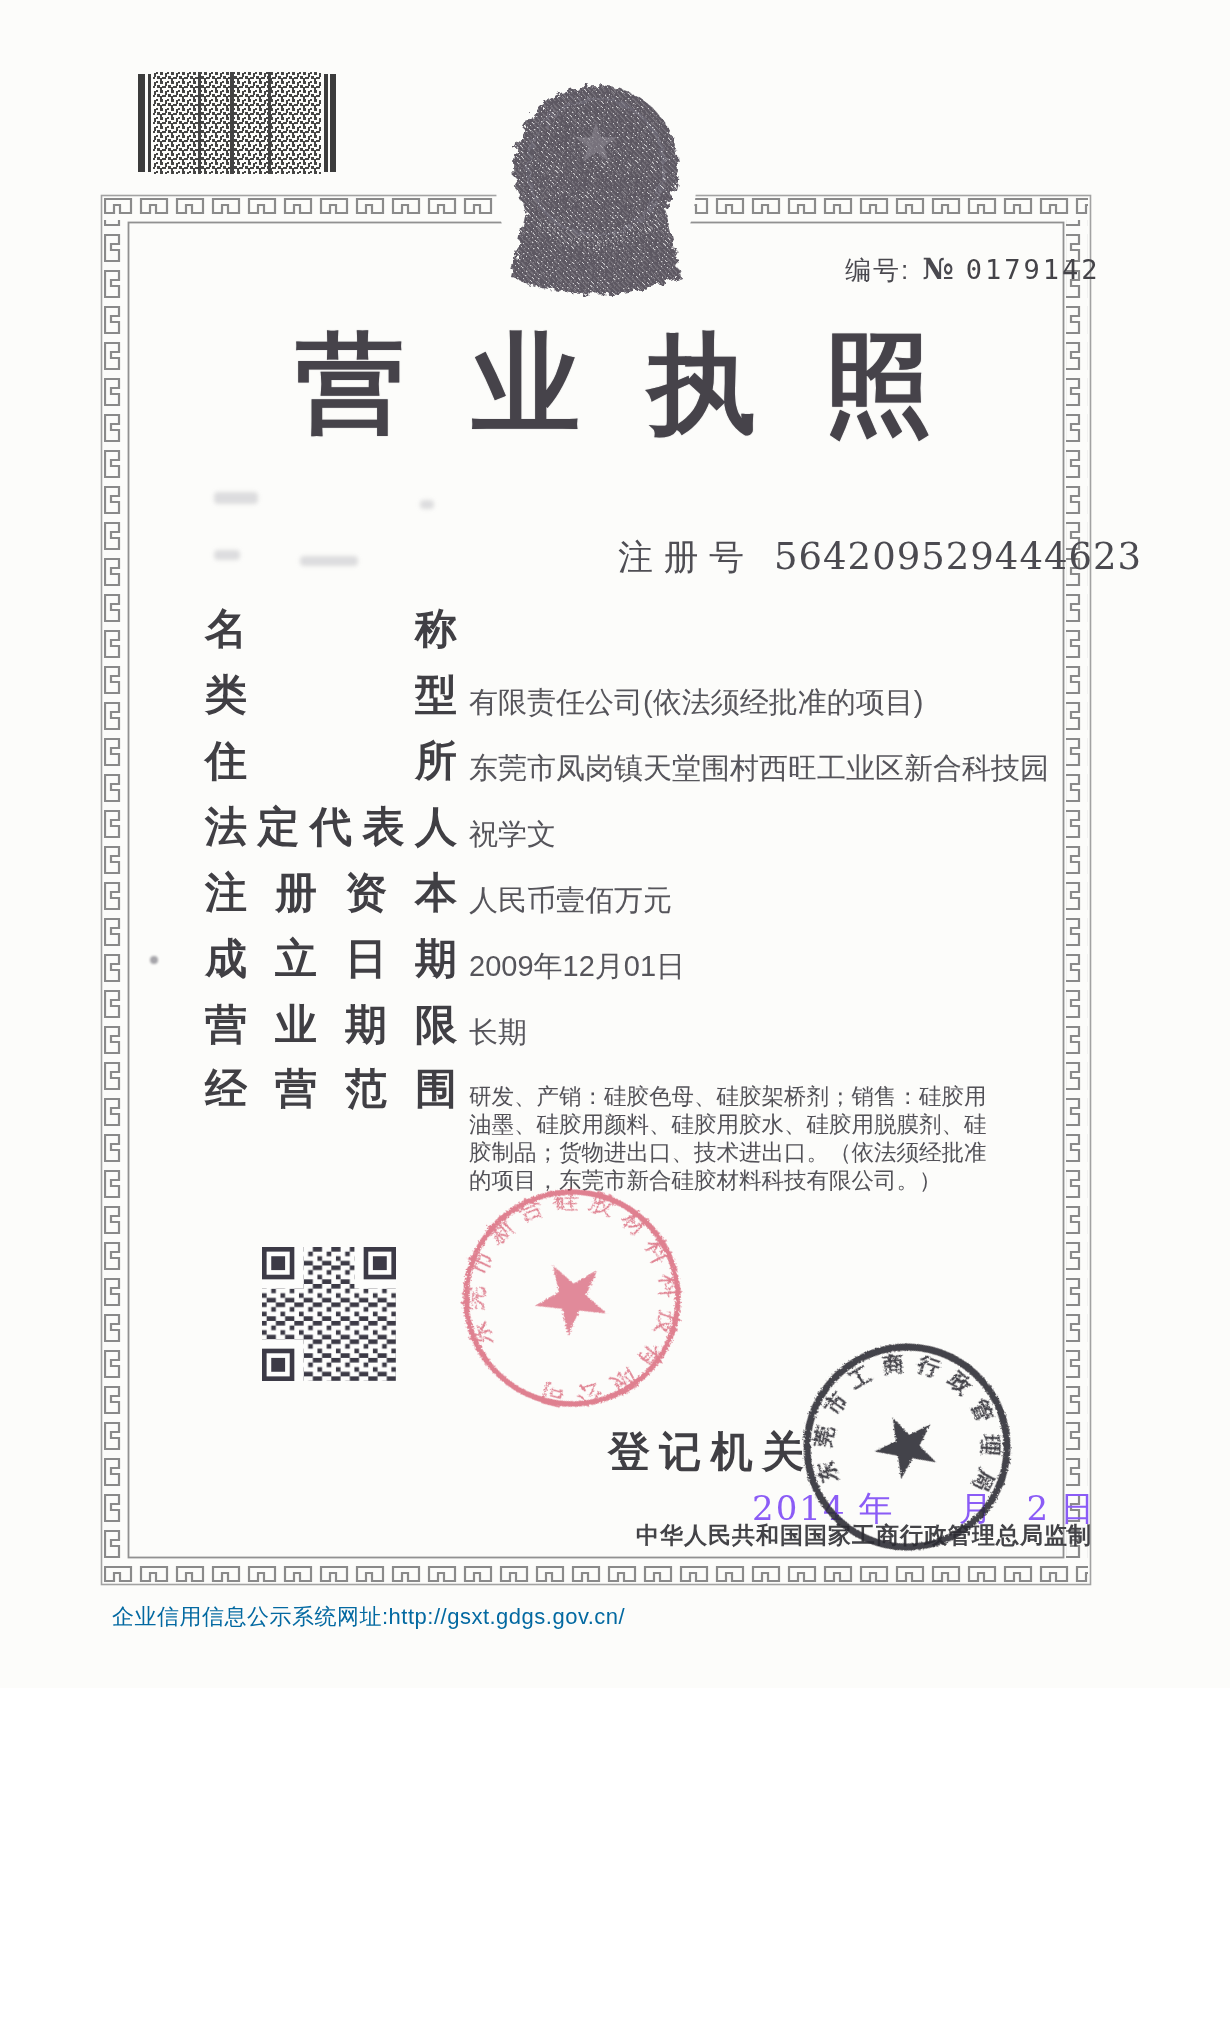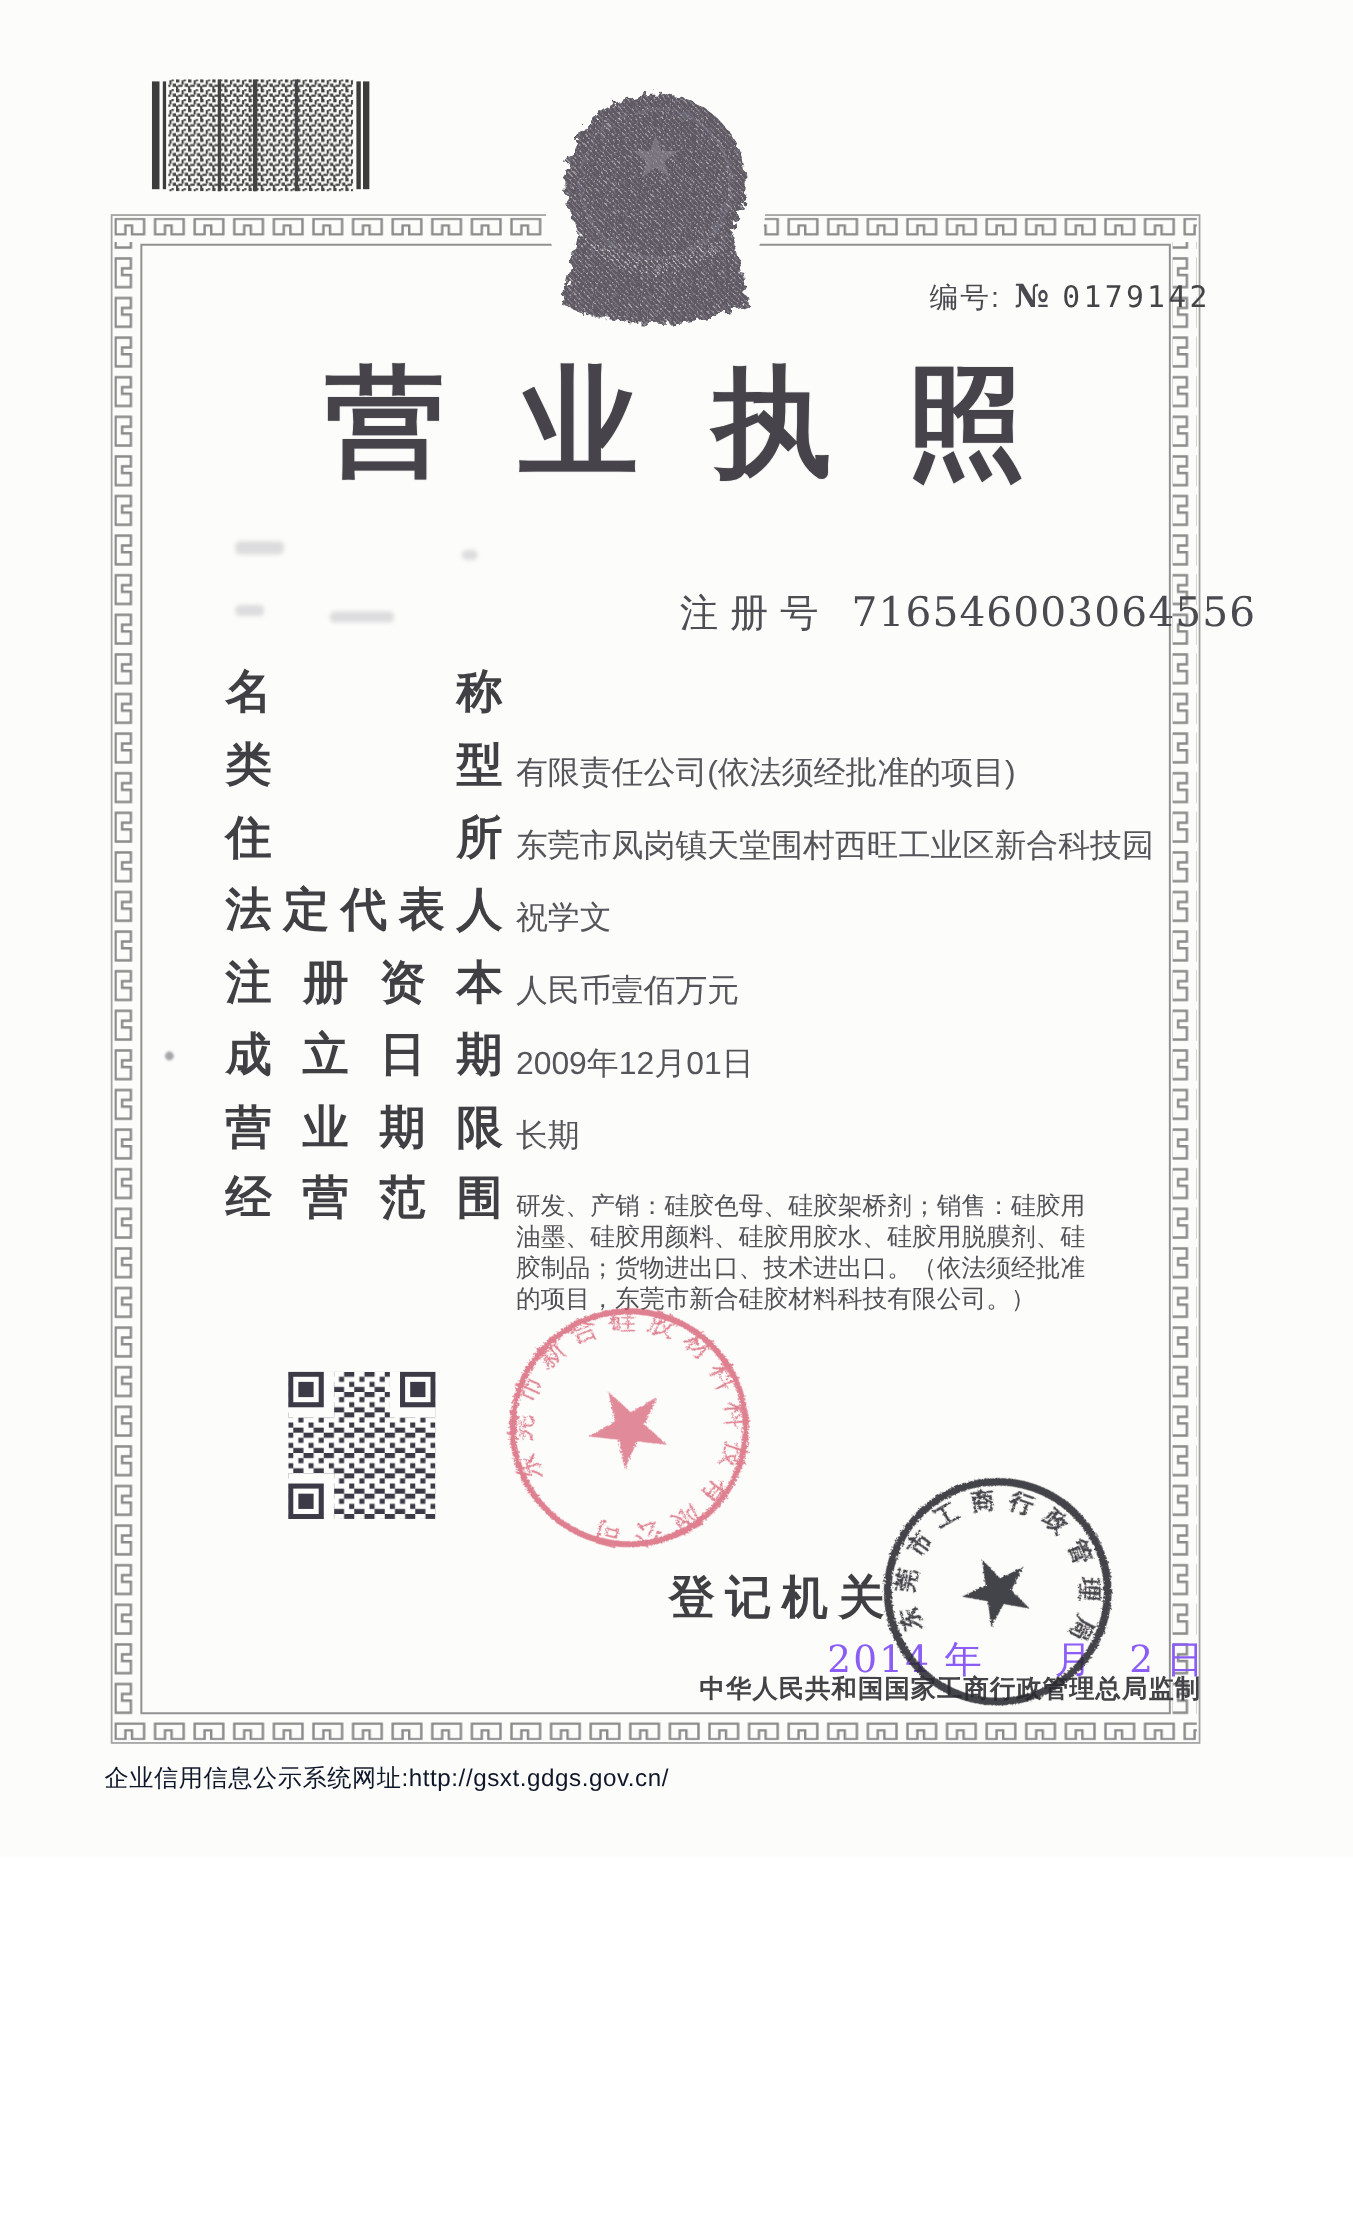--- a/index.html
+++ b/index.html
@@ -37,21 +37,21 @@
   .dateline .yr{font-family:"DejaVu Serif",serif;letter-spacing:2px;}
   .dateline .u1{margin-left:12px;}
   .dateline .u2{margin-left:66px;}
   .dateline .dd{margin-left:34px;font-family:"DejaVu Serif",serif;}
   .dateline .u3{margin-left:12px;}
 
   .qr{position:absolute;left:262px;top:1247px;}
   .seal-red{position:absolute;left:456px;top:1182px;z-index:3;}
   .seal-black{position:absolute;left:796px;top:1336px;z-index:4;}
 
-  .footer-left{position:absolute;left:95px;top:1602px;font-size:22px;color:#0f172a;letter-spacing:.5px;}
+  .footer-left{position:absolute;left:112px;top:1602px;font-size:22px;color:#0369a1;letter-spacing:.5px;}
   .footer-right{position:absolute;right:138px;top:1520px;font-size:23px;font-weight:600;letter-spacing:1px;color:#434347;}
 
   .smudge{position:absolute;background:rgba(110,108,125,.22);filter:blur(2px);border-radius:4px;}
   .sm1{left:214px;top:492px;width:44px;height:12px;}
   .sm2{left:300px;top:556px;width:58px;height:10px;}
   .sm3{left:214px;top:550px;width:26px;height:10px;}
   .sm4{left:420px;top:500px;width:14px;height:9px;}
   .sm5{left:150px;top:956px;width:8px;height:8px;border-radius:50%;background:rgba(80,78,90,.5);filter:blur(1px);}
 </style>
 </head>
@@ -134,21 +134,21 @@
     <span>执</span>
     <span>照</span>
   </div>
 
   <div class="regno">
     <span class="lbl">
       <i>注</i>
       <i>册</i>
       <i>号</i>
     </span>
-    <span class="val">716546003064556</span>
+    <span class="val">564209529444623</span>
   </div>
 
   <div class="row" style="top:608px">
     <span class="lbl">
       <i>名</i>
       <i>称</i>
     </span>
   </div>
 
   <div class="row" style="top:674px">

